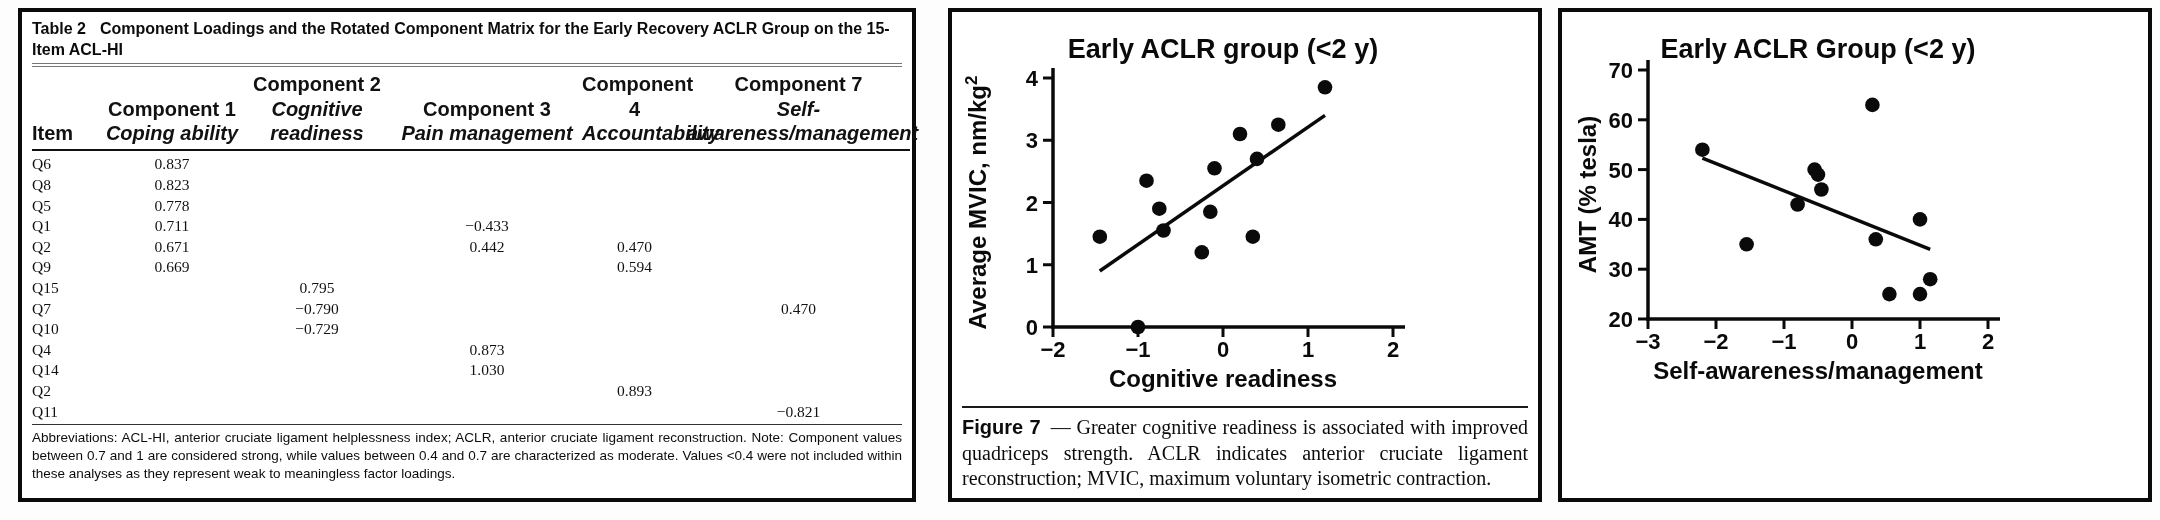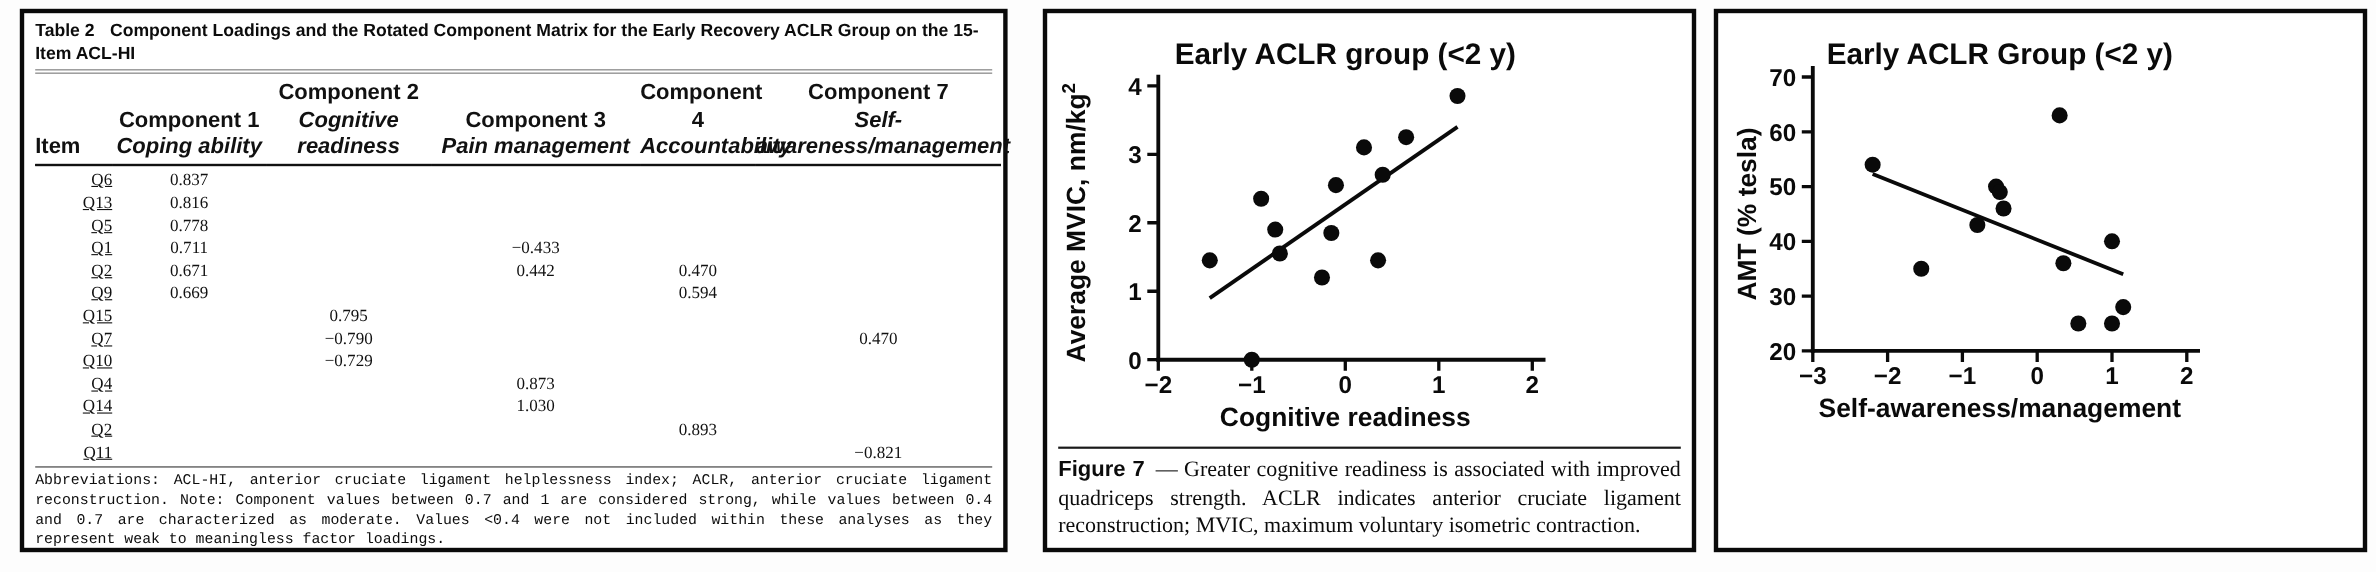--- a/index.html
+++ b/index.html
@@ -18,24 +18,24 @@
   .t-title .t2 { margin-left:14px; }
   .t-rule { height:4px; border-top:1.5px solid #777; border-bottom:1.5px solid #777;
             margin:3px 0 2px 0; }
   table.loadings { width:100%; border-collapse:collapse; table-layout:fixed; }
   table.loadings th { font-size:20px; font-weight:bold; line-height:1.22;
             vertical-align:bottom; padding:3px 0 4px 0; border-bottom:2.5px solid #111; }
   table.loadings th.col-item { text-align:left; }
   table.loadings th .th2 { display:block;font-style:italic; }
   table.loadings td { font-family:"Liberation Serif", serif; font-size:15.5px;
             height:20.6px; line-height:20.6px; text-align:center; white-space:nowrap; }
-  table.loadings td.cell-item { text-align:right;text-decoration:underline; }
+  table.loadings td.cell-item { text-align:left; }
   table.loadings tbody tr:first-child td { padding-top:3px; }
   .t-footnote { border-top:1.5px solid #333; margin-top:2px; padding-top:4px;
-            font-family:Liberation Mono, monospace; font-size:13.5px; line-height:1.32;
+            font-family:Liberation Sans, sans-serif; font-size:13.5px; line-height:1.32;
             text-align:justify; color:#0c0c0c; }
 
   
   .fig-svg { display:block; width:586px; height:392px; }
   .caption { position:absolute; left:10px; right:10px; bottom:7px;
              border-top:2px solid #1a1a1a; padding-top:7px;
              font-family:"Liberation Serif", serif; font-size:20px; line-height:1.26;
              text-align:justify; color:#0c0c0c; }
   .cap-label { font-family:"Liberation Sans", sans-serif; font-weight:bold;
                font-size:20px; margin-right:10px; }
@@ -72,22 +72,22 @@
       <tbody>
           <tr>
             <td class="cell-item">Q6</td>
             <td class="cell-c1">0.837</td>
             <td class="cell-c2"></td>
             <td class="cell-c3"></td>
             <td class="cell-c4"></td>
             <td class="cell-c5"></td>
           </tr>
           <tr>
-            <td class="cell-item">Q13</td>
-            <td class="cell-c1">0.816</td>
+            <td class="cell-item">Q8</td>
+            <td class="cell-c1">0.823</td>
             <td class="cell-c2"></td>
             <td class="cell-c3"></td>
             <td class="cell-c4"></td>
             <td class="cell-c5"></td>
           </tr>
           <tr>
             <td class="cell-item">Q5</td>
             <td class="cell-c1">0.778</td>
             <td class="cell-c2"></td>
             <td class="cell-c3"></td>

